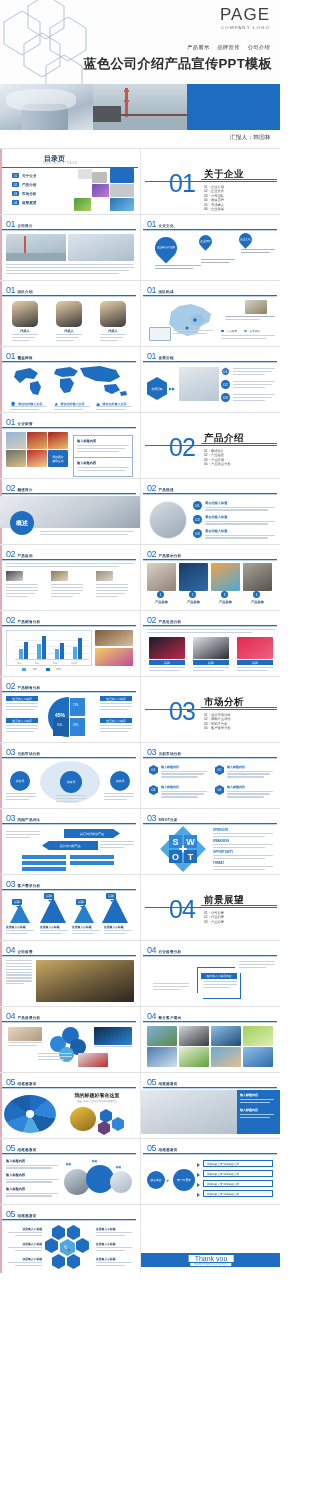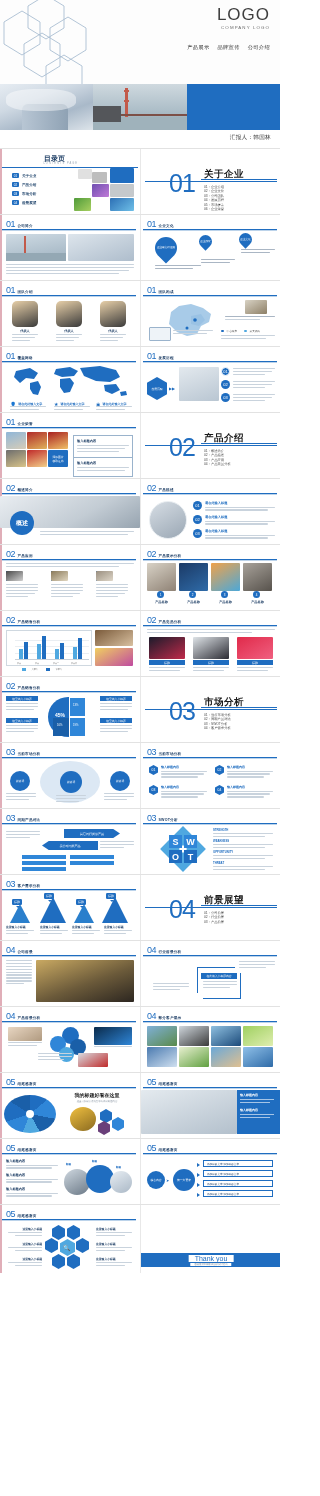--- a/index.html
+++ b/index.html
@@ -115,28 +115,29 @@
       <svg class="hexes" viewBox="0 0 150 115">
         <g fill="none" stroke="#8fa9c4" stroke-width="0.9">
           <polygon points="10,30 28,19 46,30 46,52 28,63 10,52"></polygon>
           <polygon points="34,14 52,3 70,14 70,36 52,47 34,36"></polygon>
           <polygon points="30,52 48,41 66,52 66,74 48,85 30,74"></polygon>
           <polygon points="56,36 74,25 92,36 92,58 74,69 56,58"></polygon>
           <polygon points="52,74 70,63 88,74 88,96 70,107 52,96"></polygon>
         </g>
       </svg>
       <div class="logo-wrap">
-        <div class="logo-main">LOGO</div>
+        <div class="logo-main">PAGE</div>
         <div class="logo-sub">COMPANY LOGO</div>
       </div>
       <div class="cover-tags">
         <span>产品展示</span>
         <span>品牌宣传</span>
         <span>公司介绍</span>
       </div>
+      <div class="cover-title">蓝色公司介绍产品宣传PPT模板</div>
     </div>
     <div class="cover-strip">
       <div class="cs cs1"></div>
       <div class="cs cs2">
         <div class="bridge-tower" style="left:34%;top:4px;width:3px;height:34px;"></div>
         <div class="bridge-tower" style="left:33%;top:6px;width:5px;height:2px;"></div>
         <div class="bridge-tower" style="left:33%;top:16px;width:5px;height:2px;"></div>
         <div class="bridge-deck" style="left:0;top:30px;width:100%;height:2px;"></div>
         <div class="bridge-water"></div>
         <div class="bridge-land"></div>

